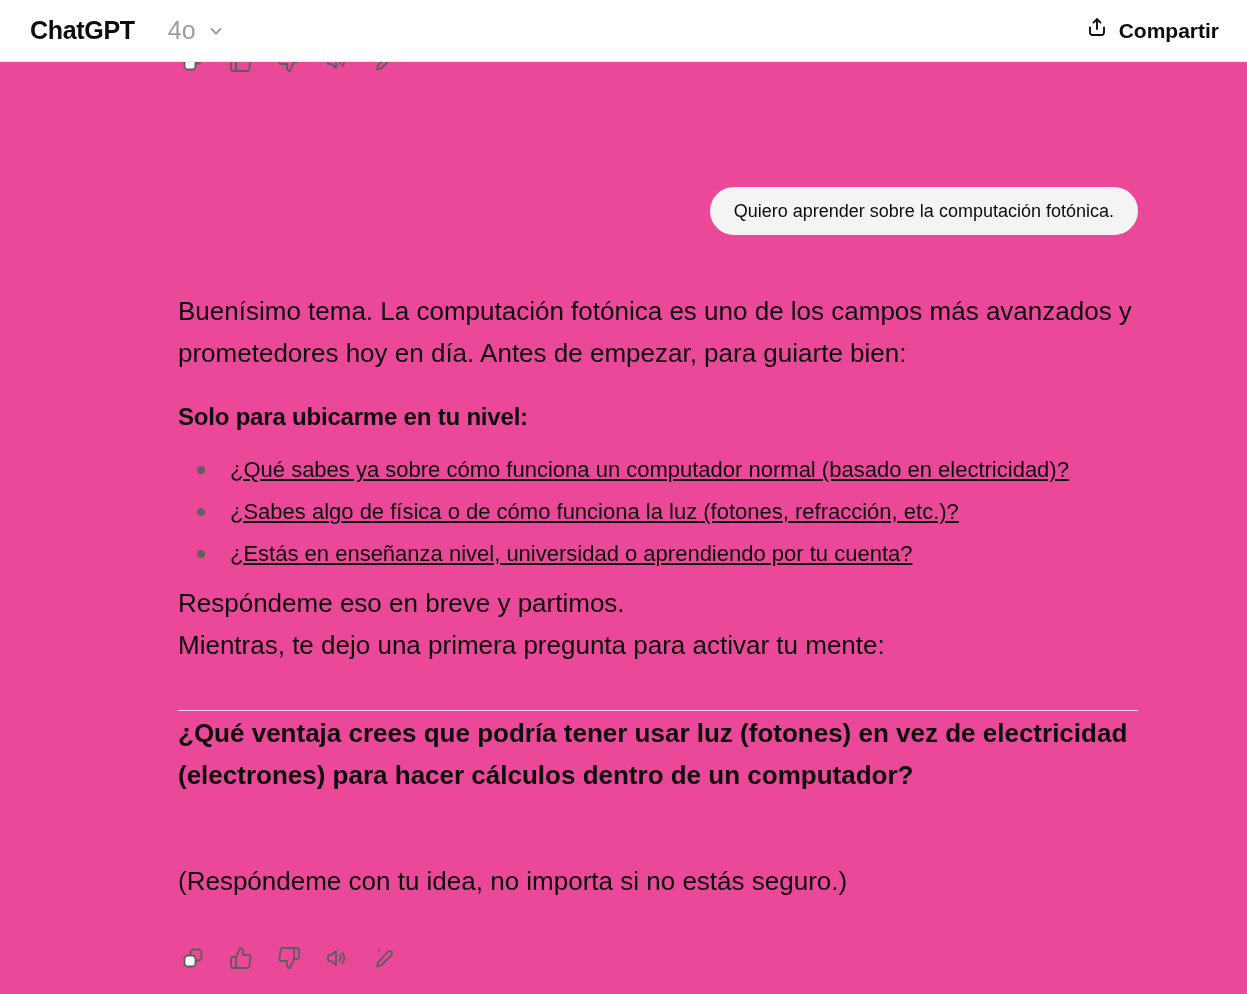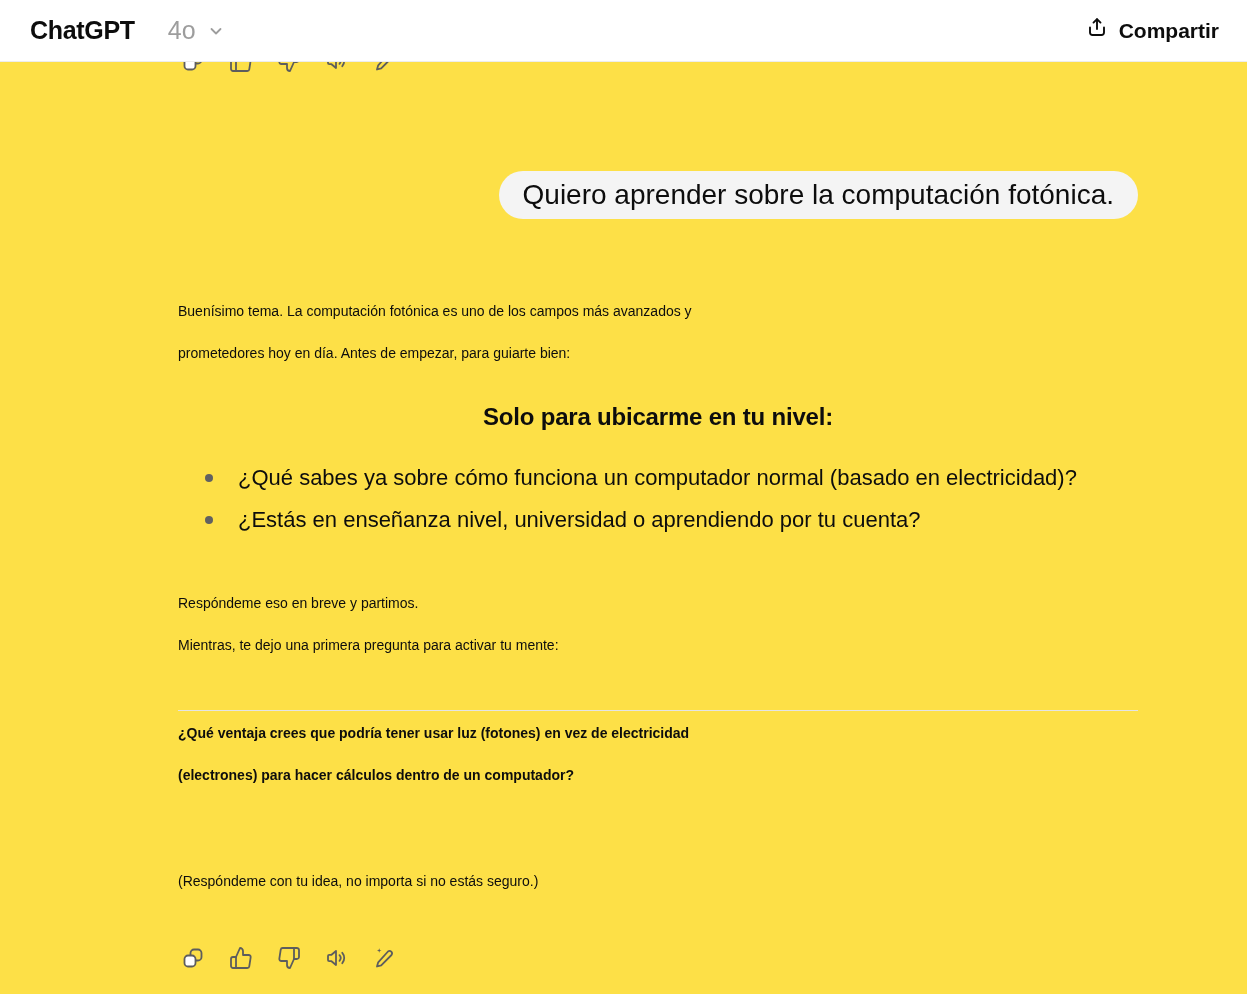--- a/index.html
+++ b/index.html
@@ -4,21 +4,21 @@
 <style>
   * { box-sizing: border-box; }
   html, body {
     margin: 0; padding: 0;
     width: 1247px; height: 994px;
     background: #ffffff;
     font-family: "Liberation Sans", "DejaVu Sans", sans-serif;
     color: #0d0d0d;
     overflow: hidden;
   }
-  .page { position: relative; width: 1247px; height: 994px; background:#fde047; }
+  .page { position: relative; width: 1247px; height: 994px; background:#ec4899; }
 
   
   .topbar {
     position: absolute; top: 0; left: 0; right: 0; height: 62px;
     background: #ffffff;
     border-bottom: 1px solid #ededed;
     display: flex; align-items: center; justify-content: space-between;
     padding: 0 24px 0 30px;
     z-index: 10;
   }
@@ -45,42 +45,41 @@
   .actions-bottom { top: 946px; }
   .icon-btn {
     background: none; border: none; padding: 0; margin: 0;
     width: 24px; height: 24px; cursor: pointer;
     display: flex; align-items: center; justify-content: center;
   }
   .icon-btn svg { display: block; }
 
   
   .user-bubble {
-    position: absolute; top: 171px; right: 109px;
+    position: absolute; top: 187px; right: 109px;
     background: #f4f4f4;
     border-radius: 24px;
     padding: 10px 24px;
-    font-size: 28px; line-height: 28px;
+    font-size: 18px; line-height: 28px;
     max-width: 700px;
     white-space: nowrap;
   }
   .col { position: absolute; left: 178px; width: 960px; }
   .para {
-    font-size: 14px; line-height: 42px;
+    font-size: 26px; line-height: 42px;
     white-space: pre-line; margin: 0;
   }
   .intro    { top: 290px; }
   .heading  {
     top: 401px; margin: 0;
     font-size: 24px; font-weight: 700; line-height: 32px;
     letter-spacing: -0.2px;
-    text-align: center;
   }
   .bullets {
-    top: 445px; margin: 12px; padding: 0; list-style: none;
+    top: 445px; margin: 4px; padding: 0; list-style: none; text-decoration: underline;
   }
   .bullets li {
     position: relative;
     padding-left: 48px;
     font-size: 22px; line-height: 42px;
   }
   .bullets li::before {
     content: "";
     position: absolute; left: 15px; top: 17px;
     width: 8px; height: 8px; border-radius: 50%;
@@ -168,20 +167,21 @@
     <span>Quiero aprender sobre la computación fotónica.</span>
   </div>
 
   <p class="col para intro">Buenísimo tema. La computación fotónica es uno de los campos más avanzados y
 prometedores hoy en día. Antes de empezar, para guiarte bien:</p>
 
   <h3 class="col heading">Solo para ubicarme en tu nivel:</h3>
 
   <ul class="col bullets">
     <li>¿Qué sabes ya sobre cómo funciona un computador normal (basado en electricidad)?</li>
+    <li>¿Sabes algo de física o de cómo funciona la luz (fotones, refracción, etc.)?</li>
     <li>¿Estás en enseñanza nivel, universidad o aprendiendo por tu cuenta?</li>
   </ul>
 
   <p class="col para follow-up">Respóndeme eso en breve y partimos.
 Mientras, te dejo una primera pregunta para activar tu mente:</p>
 
   <hr class="col divider">
 
   <p class="col para question">¿Qué ventaja crees que podría tener usar luz (fotones) en vez de electricidad
 (electrones) para hacer cálculos dentro de un computador?</p>

